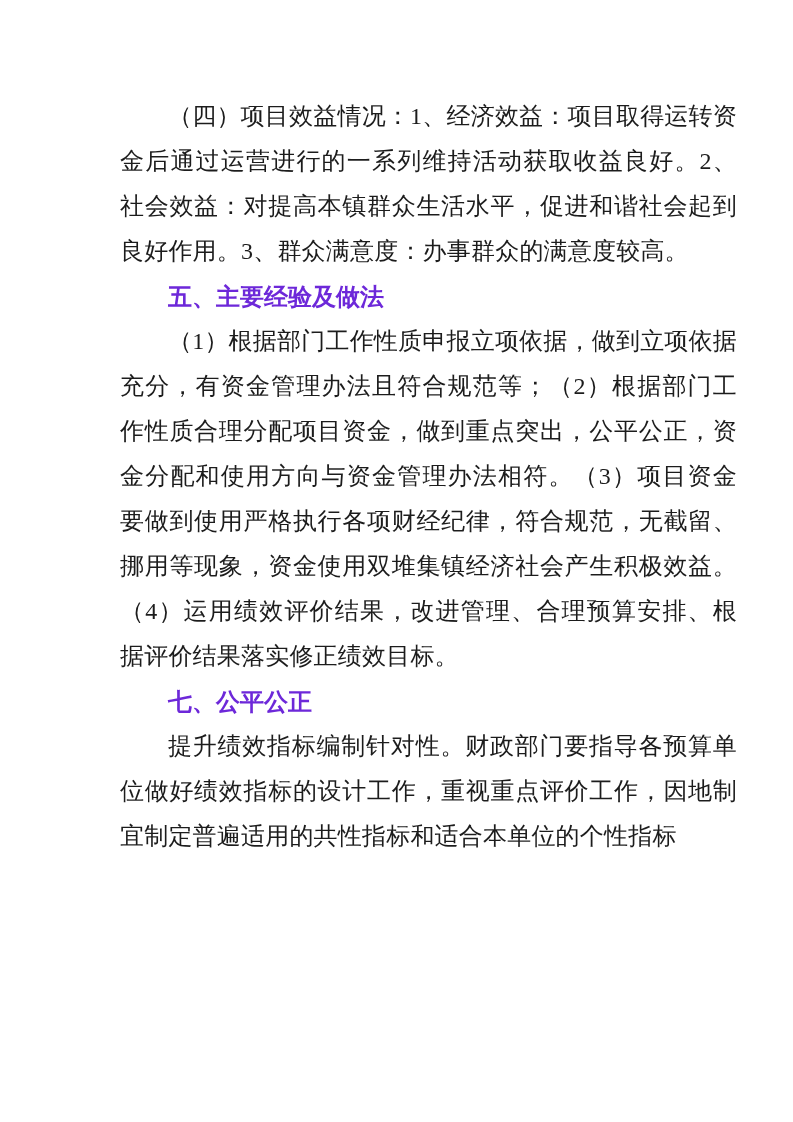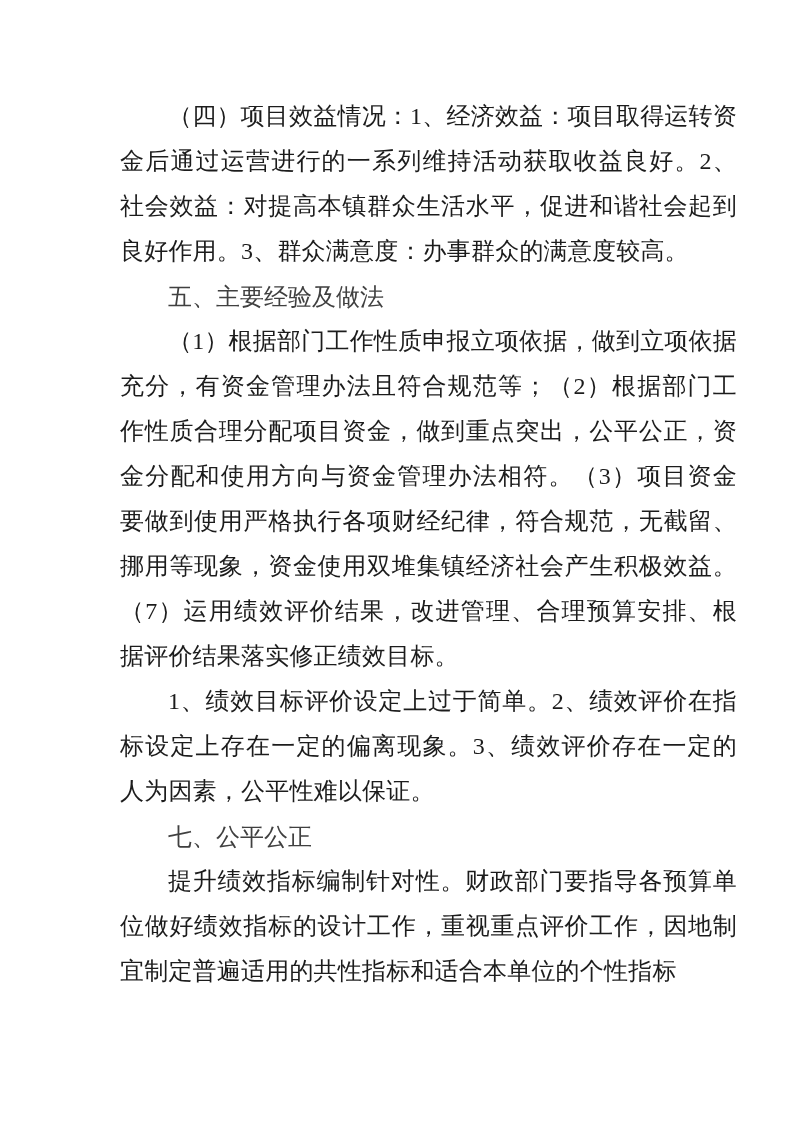--- a/index.html
+++ b/index.html
@@ -26,37 +26,36 @@
     text-indent: 2em;
     text-align: justify;
     text-justify: inter-character;
     letter-spacing: 0.2px;
     word-break: break-all;
     color: #1c1c1c;
   }
   .doc-heading {
     margin: 0;
     font-family: "Liberation Sans", "DejaVu Sans", sans-serif;
-    font-weight: 400;
+    font-weight: 700;
     font-size: 24px;
     line-height: 45px;
     text-indent: 2em;
     text-align: left;
-    color: #404040;
+    color: #6d28d9;
   }
 </style>
 </head>
 <body>
 
 <div class="page">
   <p class="doc-body-para">（四）项目效益情况：1、经济效益：项目取得运转资金后通过运营进行的一系列维持活动获取收益良好。2、社会效益：对提高本镇群众生活水平，促进和谐社会起到良好作用。3、群众满意度：办事群众的满意度较高。</p>
 
   <h2 class="doc-heading">五、主要经验及做法</h2>
 
-  <p class="doc-body-para">（1）根据部门工作性质申报立项依据，做到立项依据充分，有资金管理办法且符合规范等；（2）根据部门工作性质合理分配项目资金，做到重点突出，公平公正，资金分配和使用方向与资金管理办法相符。（3）项目资金要做到使用严格执行各项财经纪律，符合规范，无截留、挪用等现象，资金使用双堆集镇经济社会产生积极效益。（7）运用绩效评价结果，改进管理、合理预算安排、根据评价结果落实修正绩效目标。</p>
+  <p class="doc-body-para">（1）根据部门工作性质申报立项依据，做到立项依据充分，有资金管理办法且符合规范等；（2）根据部门工作性质合理分配项目资金，做到重点突出，公平公正，资金分配和使用方向与资金管理办法相符。（3）项目资金要做到使用严格执行各项财经纪律，符合规范，无截留、挪用等现象，资金使用双堆集镇经济社会产生积极效益。（4）运用绩效评价结果，改进管理、合理预算安排、根据评价结果落实修正绩效目标。</p>
 
 
-  <p class="doc-body-para">1、绩效目标评价设定上过于简单。2、绩效评价在指标设定上存在一定的偏离现象。3、绩效评价存在一定的人为因素，公平性难以保证。</p>
 
   <h2 class="doc-heading">七、公平公正</h2>
 
   <p class="doc-body-para">提升绩效指标编制针对性。财政部门要指导各预算单位做好绩效指标的设计工作，重视重点评价工作，因地制宜制定普遍适用的共性指标和适合本单位的个性指标</p>
 </div>
 
 </body></html>

